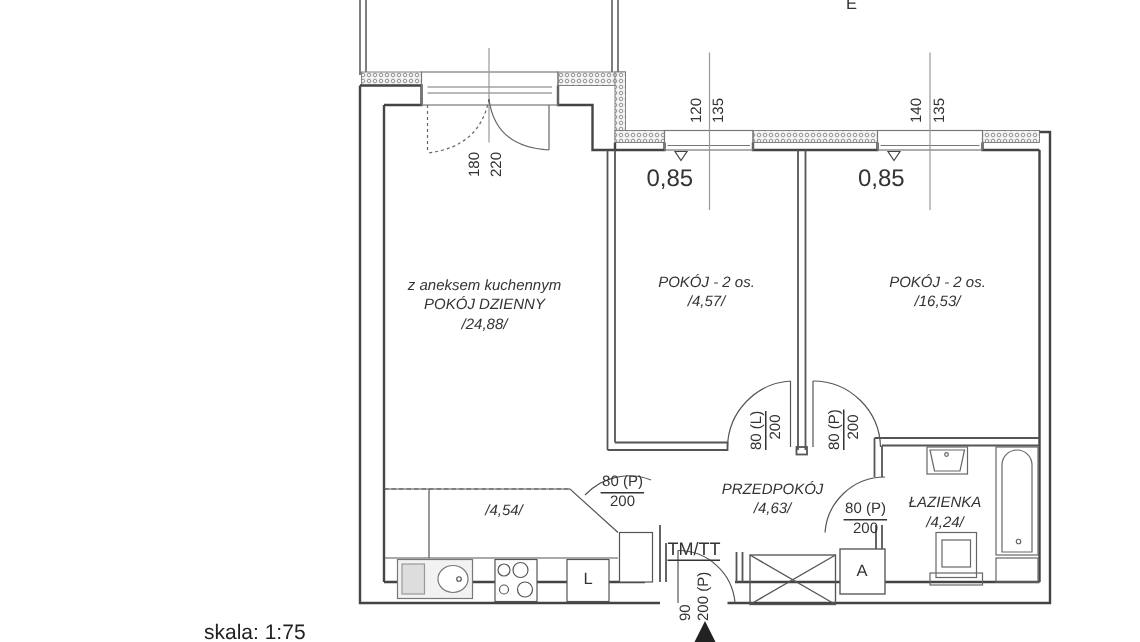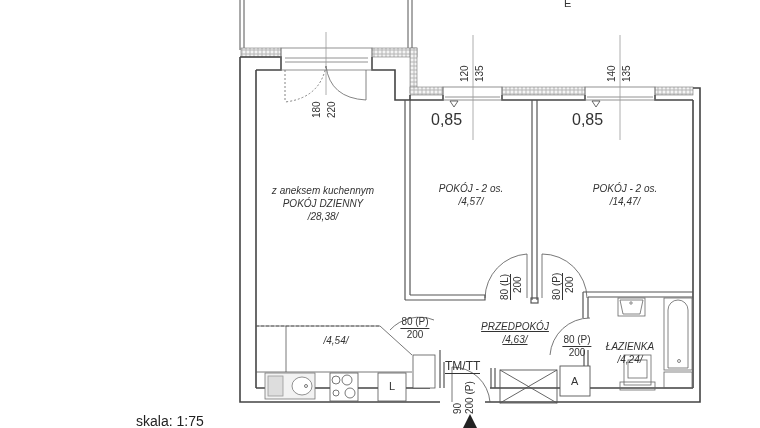--- a/index.html
+++ b/index.html
@@ -176,38 +176,38 @@
 <div class="vtext" style="left:459px;top:82px;">120</div>
 <div class="vtext" style="left:474px;top:82px;">135</div>
 <div class="lbl dim" style="left:431px;top:111px;">0,85</div>
 <div class="vtext" style="left:606px;top:82px;">140</div>
 <div class="vtext" style="left:621px;top:82px;">135</div>
 <div class="lbl dim" style="left:572px;top:111px;">0,85</div>
 
 <div class="lbl room" style="left:323px;top:184px;">
   <span>z aneksem kuchennym</span>
   <span>POKÓJ DZIENNY</span>
-  <span>/28,38/</span>
+  <span>/24,88/</span>
 </div>
 <div class="lbl room" style="left:471px;top:182px;">
   <span>POKÓJ - 2 os.</span>
   <span>/4,57/</span>
 </div>
 <div class="lbl room" style="left:625px;top:182px;">
   <span>POKÓJ - 2 os.</span>
-  <span>/14,47/</span>
+  <span>/16,53/</span>
 </div>
 <div class="lbl room" style="left:336px;top:334px;text-align:center;">
   <span>/4,54/</span>
 </div>
-<div class="lbl room" style="left:515px;top:320px;text-decoration:underline;">
+<div class="lbl room" style="left:515px;top:320px;">
   <span>PRZEDPOKÓJ</span>
   <span>/4,63/</span>
 </div>
-<div class="lbl room" style="left:630px;top:340px;">
+<div class="lbl room" style="left:630px;top:329px;">
   <span>ŁAZIENKA</span>
   <span>/4,24/</span>
 </div>
 
 <div class="vtext" style="left:499px;top:300px;border-bottom:1px solid #333;">80 (L)</div>
 <div class="vtext" style="left:512px;top:293px;">200</div>
 <div class="vtext" style="left:551px;top:300px;border-bottom:1px solid #333;">80 (P)</div>
 <div class="vtext" style="left:564px;top:293px;">200</div>
 
 <div class="lbl door" style="left:415px;top:316px;">

